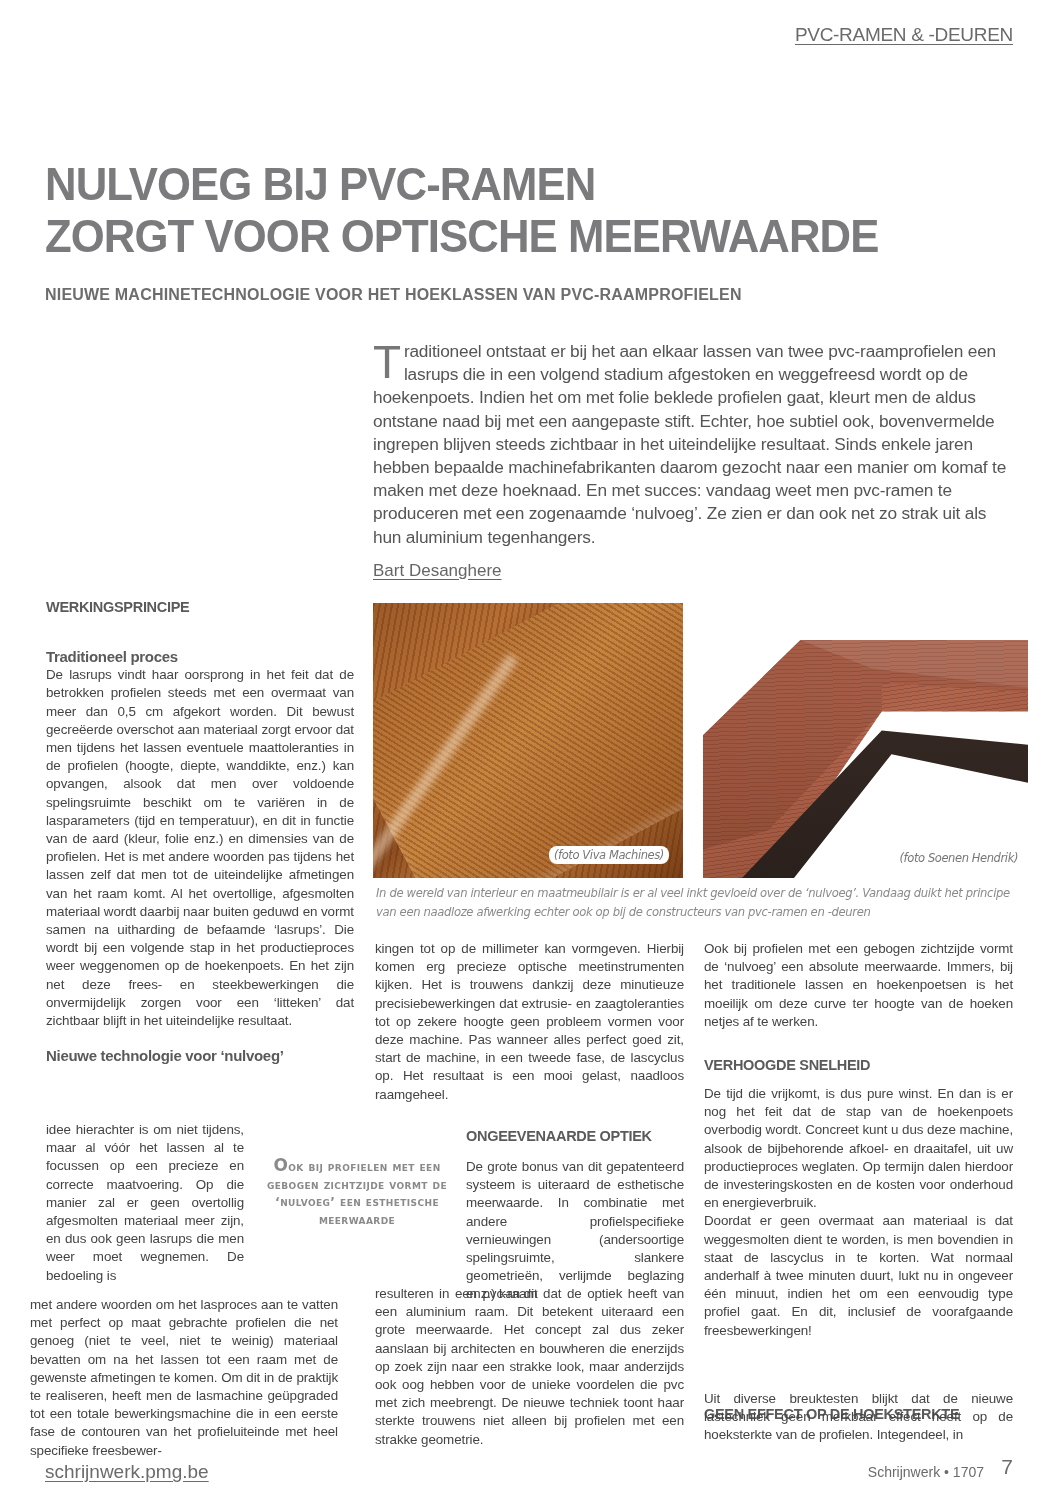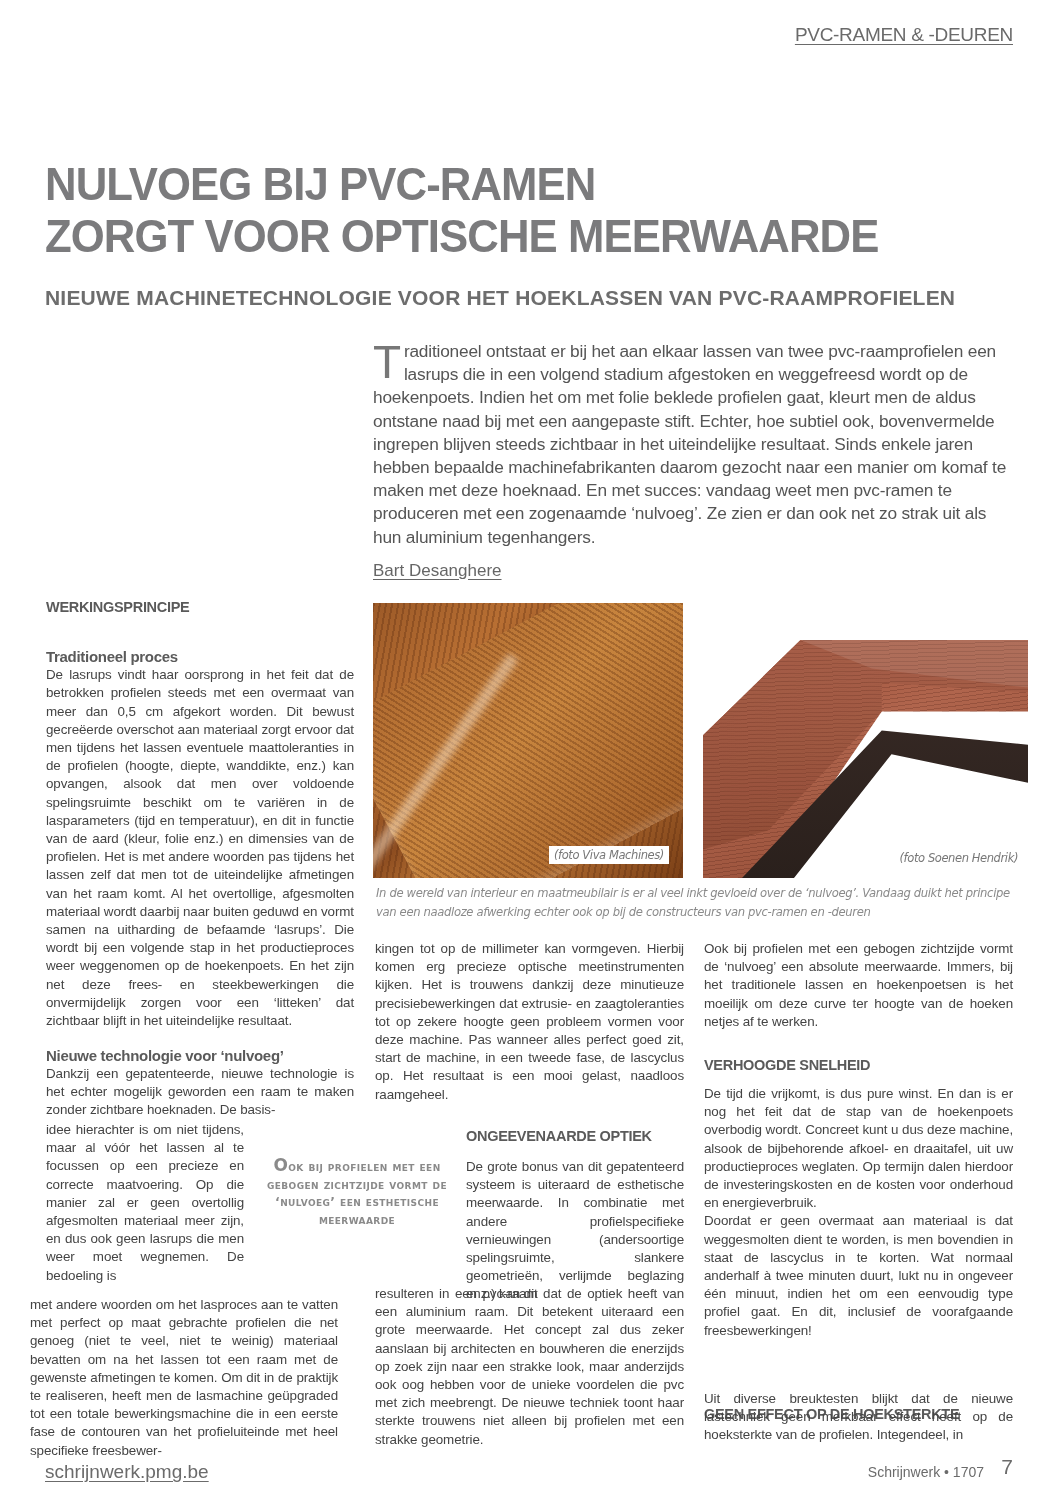--- a/index.html
+++ b/index.html
@@ -11,21 +11,21 @@
     font-family: "Liberation Sans", sans-serif; font-size: 19px; color: #6a6a6a;
     text-decoration: underline; text-underline-offset: 3px; letter-spacing: -0.3px;
   }
   .headline {
     position: absolute; left: 45px; top: 158px; width: 980px;
     font-family: "Liberation Sans", sans-serif; font-weight: bold; font-size: 47px;
     line-height: 52px; color: #7b7b7d; letter-spacing: -1px; transform: scaleX(0.93); transform-origin: left top;
   }
   .subhead {
     position: absolute; left: 45px; top: 286px;
-    font-family: "Liberation Sans", sans-serif; font-size: 21px; color: #6d6d6d; letter-spacing: 0.2px;
+    font-family: "Liberation Sans", sans-serif; font-size: 16px; color: #6d6d6d; letter-spacing: 0.2px;
   }
   .intro {
     position: absolute; left: 373px; top: 340px; width: 640px;
     font-family: "Liberation Sans", sans-serif; font-size: 17.3px; line-height: 23.2px; color: #555;
     letter-spacing: -0.2px;
   }
   .intro .dropcap {
     float: left; font-size: 46px; line-height: 40px; color: #777; margin: 2px 3px 0 0;
   }
   .byline {
@@ -109,21 +109,21 @@
   }
   .photo2 .rail {
     position: absolute; left: 0; top: 0; width: 100%; height: 100%;
     background: linear-gradient(180deg, #3a2c27, #2a201c);
     clip-path: polygon(12% 100%, 55% 38%, 100% 44%, 100% 60%, 58% 48%, 28% 100%);
   }
   .caption-box {
     position: absolute; background: #fff; font-family: "DejaVu Sans", sans-serif; font-style: italic;
     font-size: 11.5px; color: #777; padding: 2px 5px; letter-spacing: -0.4px;
   }
-  .cap1 { left: 549px; top: 846px; }
+  .cap1 { left: 549px; top: 846px; border-radius: 8px; }
   .cap2 { right: 35px; top: 849px; background: transparent; }
   .fig-caption {
     position: absolute; left: 376px; top: 884px; width: 650px;
     font-family: "DejaVu Sans", sans-serif; font-style: italic; font-size: 11.6px; line-height: 19px;
     color: #8a8a8a; letter-spacing: -0.35px;
   }
 
   .footer-url {
     position: absolute; left: 45px; top: 1461px;
     font-family: "Liberation Sans", sans-serif; font-size: 19px; color: #6b6b6b;
@@ -173,21 +173,20 @@
 <div class="fig-caption">In de wereld van interieur en maatmeubilair is er al veel inkt gevloeid over de ‘nulvoeg’. Vandaag duikt het principe van een naadloze afwerking echter ook op bij de constructeurs van pvc-ramen en -deuren</div>
 
 <div class="col col1">
   <div class="h-sec">WERKINGSPRINCIPE</div>
   <div class="h-sub" style="margin-top:32px;">Traditioneel proces</div>
   <p>De lasrups vindt haar oorsprong in het feit dat de betrokken profielen steeds met een overmaat van meer dan 0,5 cm afgekort worden. Dit bewust gecreëerde overschot aan materiaal zorgt ervoor dat men tijdens het lassen eventuele maattoleranties in de profielen (hoogte, diepte, wanddikte, enz.) kan opvangen, alsook dat men over voldoende spelingsruimte beschikt om te variëren in de lasparameters (tijd en temperatuur), en dit in functie van de aard (kleur, folie enz.) en dimensies van de profielen. Het is met andere woorden pas tijdens het lassen zelf dat men tot de uiteindelijke afmetingen van het raam komt. Al het overtollige, afgesmolten materiaal wordt daarbij naar buiten geduwd en vormt samen na uitharding de befaamde ‘lasrups’. Die wordt bij een volgende stap in het productieproces weer weggenomen op de hoekenpoets. En het zijn net deze frees- en steekbewerkingen die onvermijdelijk zorgen voor een ‘litteken’ dat zichtbaar blijft in het uiteindelijke resultaat.</p>
 </div>
 
 <div class="col col1b">
   <div class="h-sub">Nieuwe technologie voor ‘nulvoeg’</div>
-  <p>Dankzij een gepatenteerde, nieuwe technologie is het echter mogelijk geworden een raam te maken zonder zichtbare hoeknaden. De basis-</p>
 </div>
 
 <div class="col col1c">
   <p>idee hierachter is om niet tijdens, maar al vóór het lassen al te focussen op een precieze en correcte maatvoering. Op die manier zal er geen overtollig afgesmolten materiaal meer zijn, en dus ook geen lasrups die men weer moet wegnemen. De bedoeling is</p>
 </div>
 
 <div class="pullquote">
   <span class="big">O</span><span>ok bij profielen met een gebogen zichtzijde vormt de ‘nulvoeg’ een esthetische meerwaarde</span>
 </div>
 

